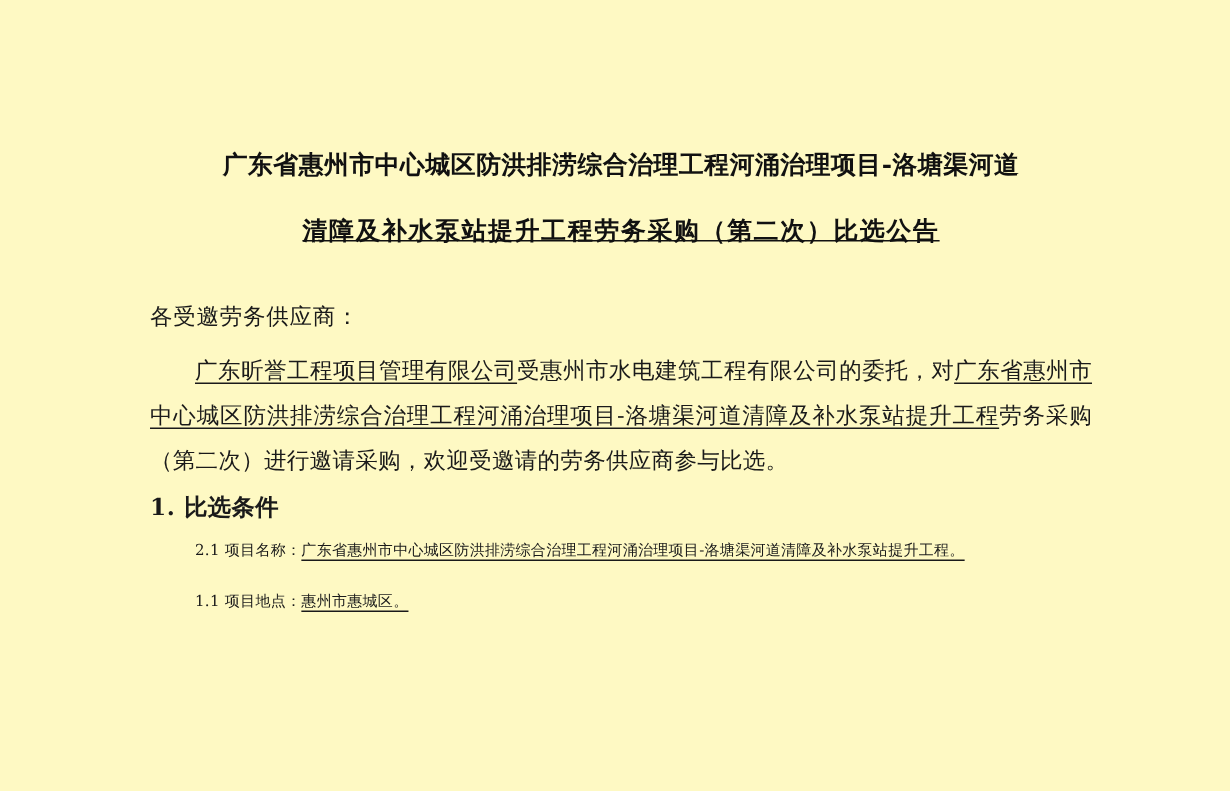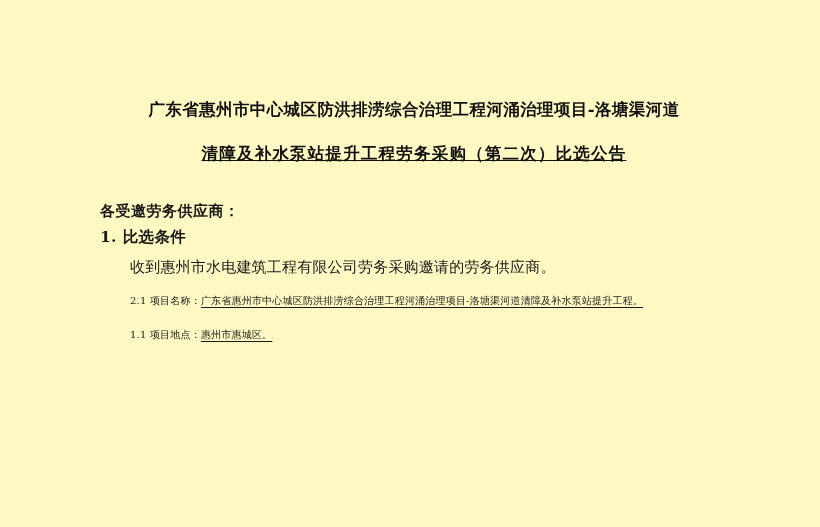--- a/index.html
+++ b/index.html
@@ -33,21 +33,21 @@
   .title-line {
     display: block;
     white-space: nowrap;
   }
   .title-line.second {
     letter-spacing: 1.2px;
     text-decoration: underline;
   }
   .salutation {
     margin-top: 26px;
-    font-weight: bold;
+    font-weight: normal;
     font-size: 15px;
     letter-spacing: 0.5px;
   }
   .body-para {
     margin-top: 11px;
     font-size: 15px;
     line-height: 30px;
     text-align: justify;
     text-justify: inter-ideograph;
     text-indent: 30px;
@@ -90,25 +90,27 @@
 
 <div class="page">
 
   <div class="doc-title">
     <span class="title-line first">广东省惠州市中心城区防洪排涝综合治理工程河涌治理项目-洛塘渠河道</span>
     <span class="title-line second">清障及补水泵站提升工程劳务采购（第二次）比选公告</span>
   </div>
 
   <div class="salutation">各受邀劳务供应商：</div>
 
+  <div class="body-para">
+    <span class="u">广东昕誉工程项目管理有限公司</span><span>受惠州市水电建筑工程有限公司的委托，对</span><span class="u">广东省惠州市中心城区防洪排涝综合治理工程河涌治理项目-洛塘渠河道清障及补水泵站提升工程</span><span>劳务采购（第二次）进行邀请采购，欢迎受邀请的劳务供应商参与比选。</span>
+  </div>
 
   <div class="section-head">
     <span class="num">1.</span><span>比选条件</span>
   </div>
-  <div class="plain-para">收到惠州市水电建筑工程有限公司劳务采购邀请的劳务供应商。</div>
 
 
   <div class="sub-para">
     <span class="nowrap">2.1</span>
     <span>项目名称：</span><span class="u">广东省惠州市中心城区防洪排涝综合治理工程河涌治理项目-洛塘渠河道清障及补水泵站提升工程。</span>
   </div>
 
   <div class="sub-para">
     <span class="nowrap">1.1</span>
     <span>项目地点：</span><span class="u">惠州市惠城区。</span>

